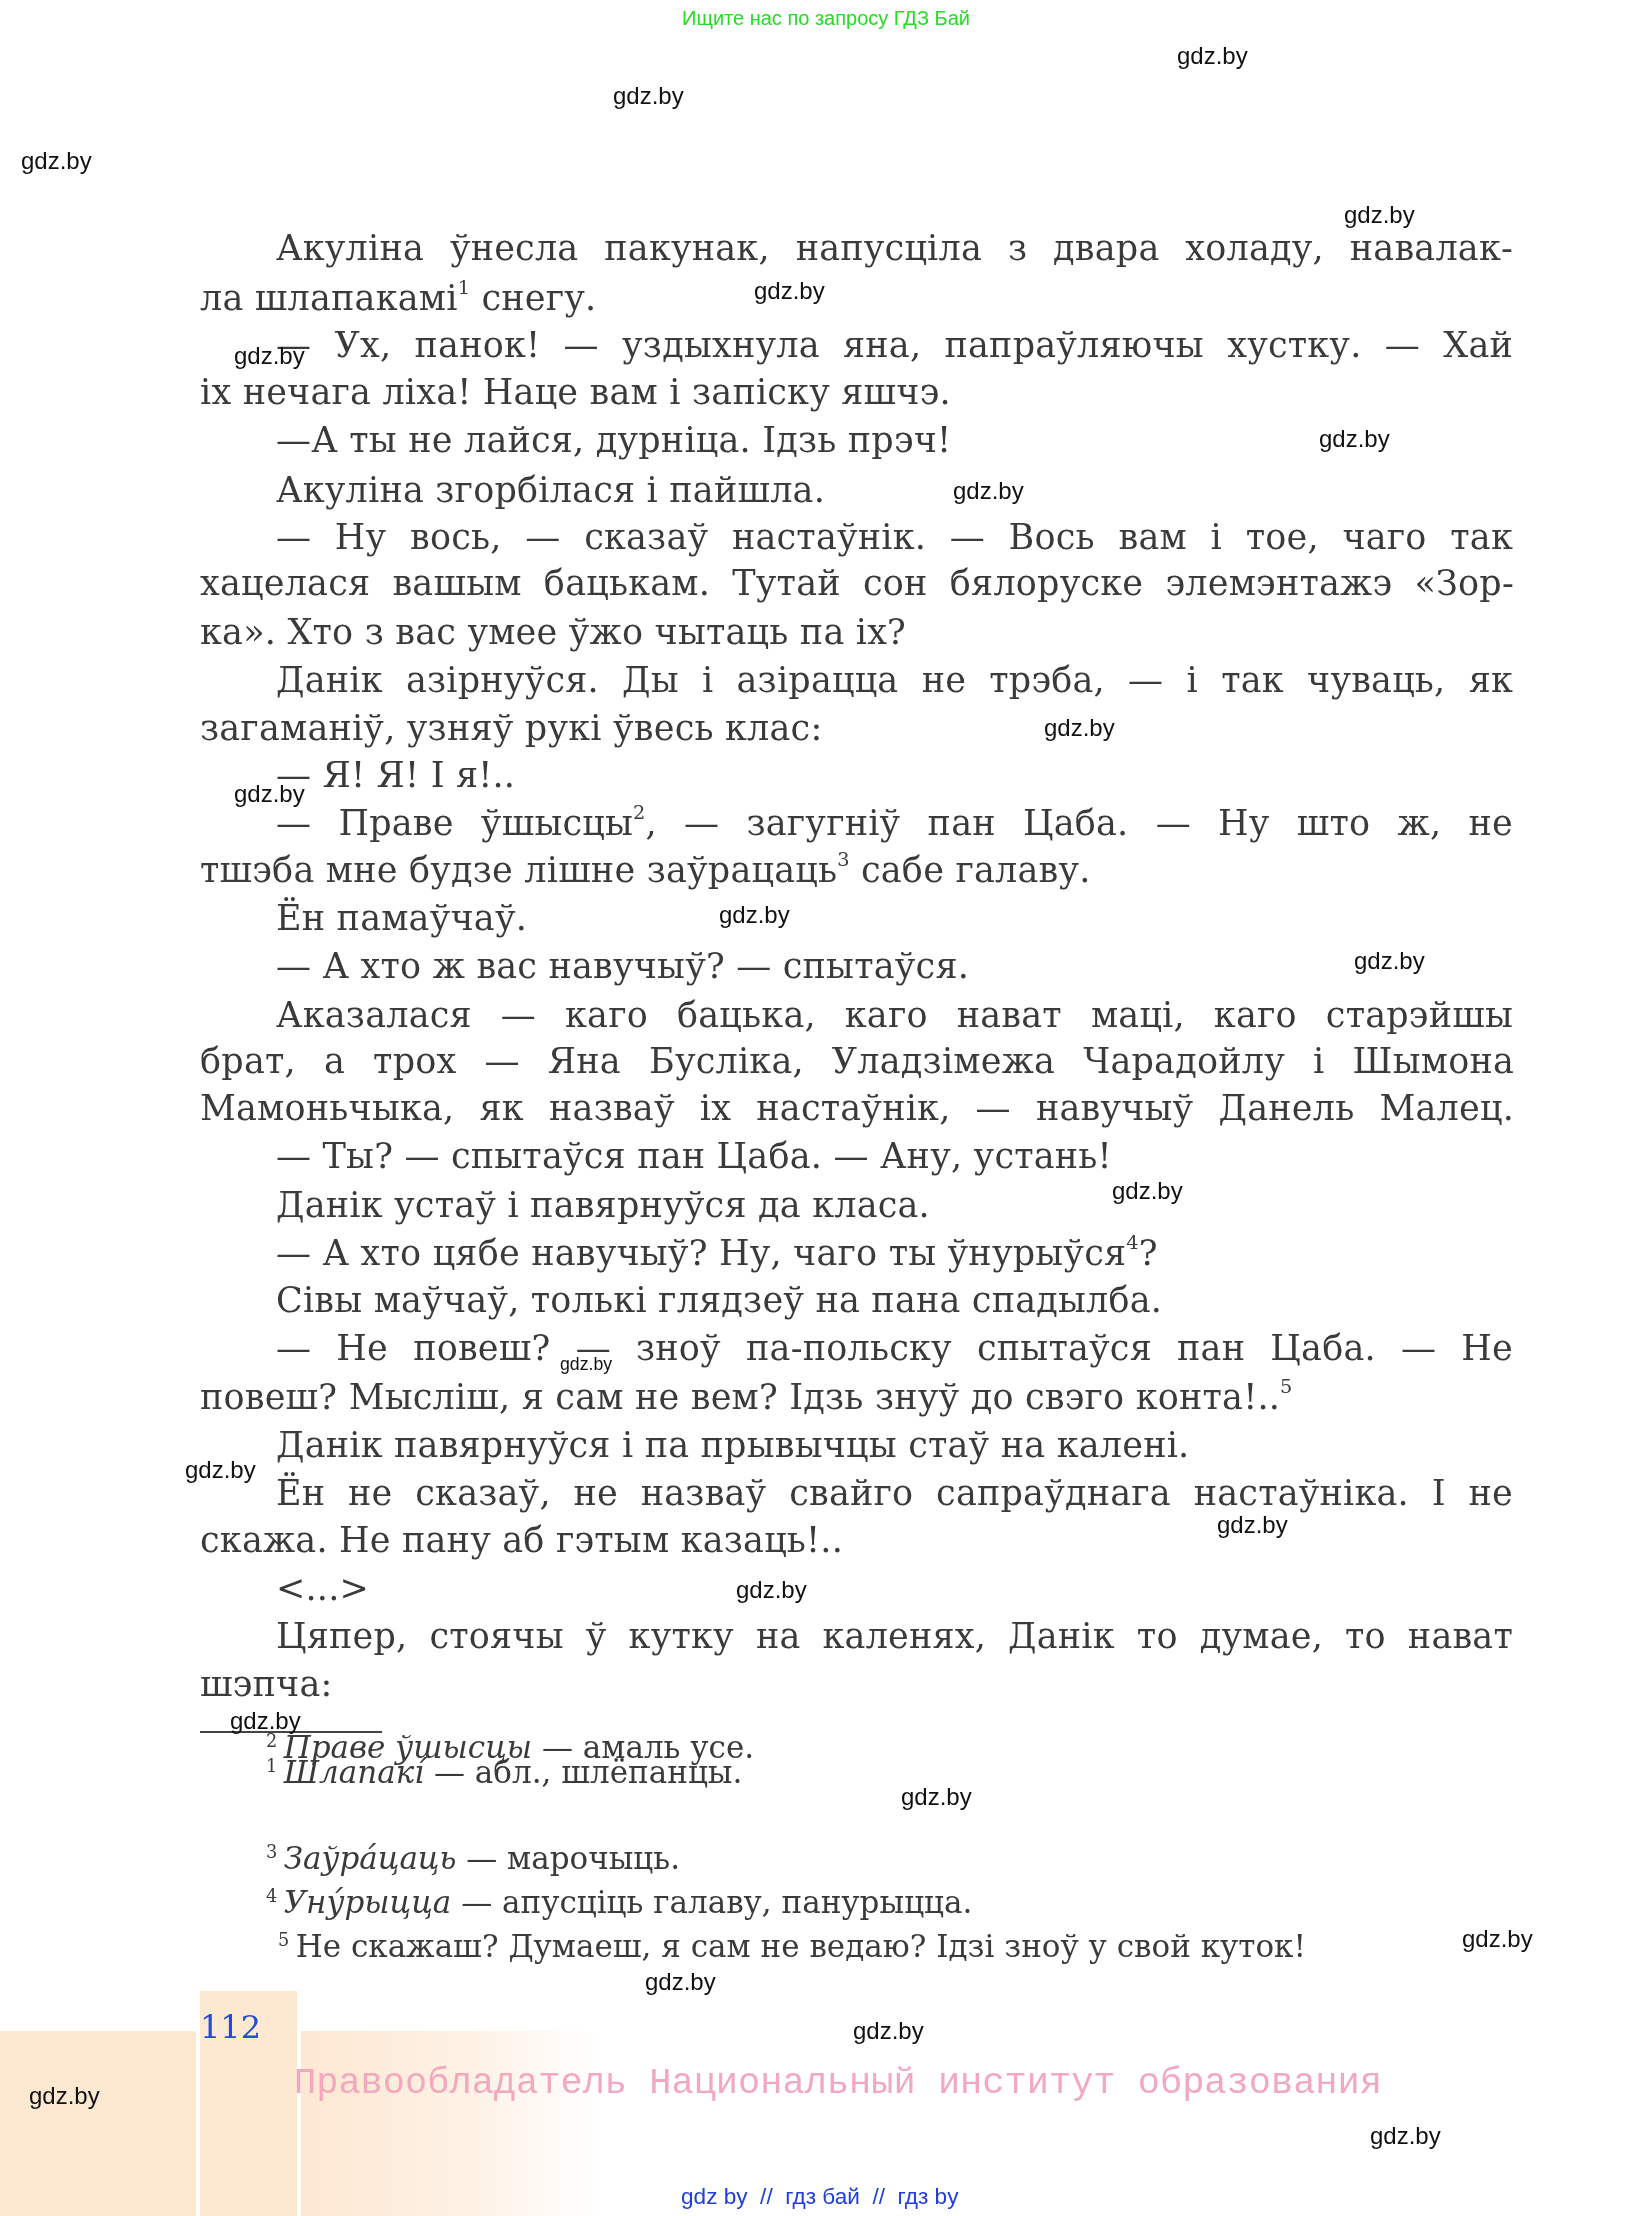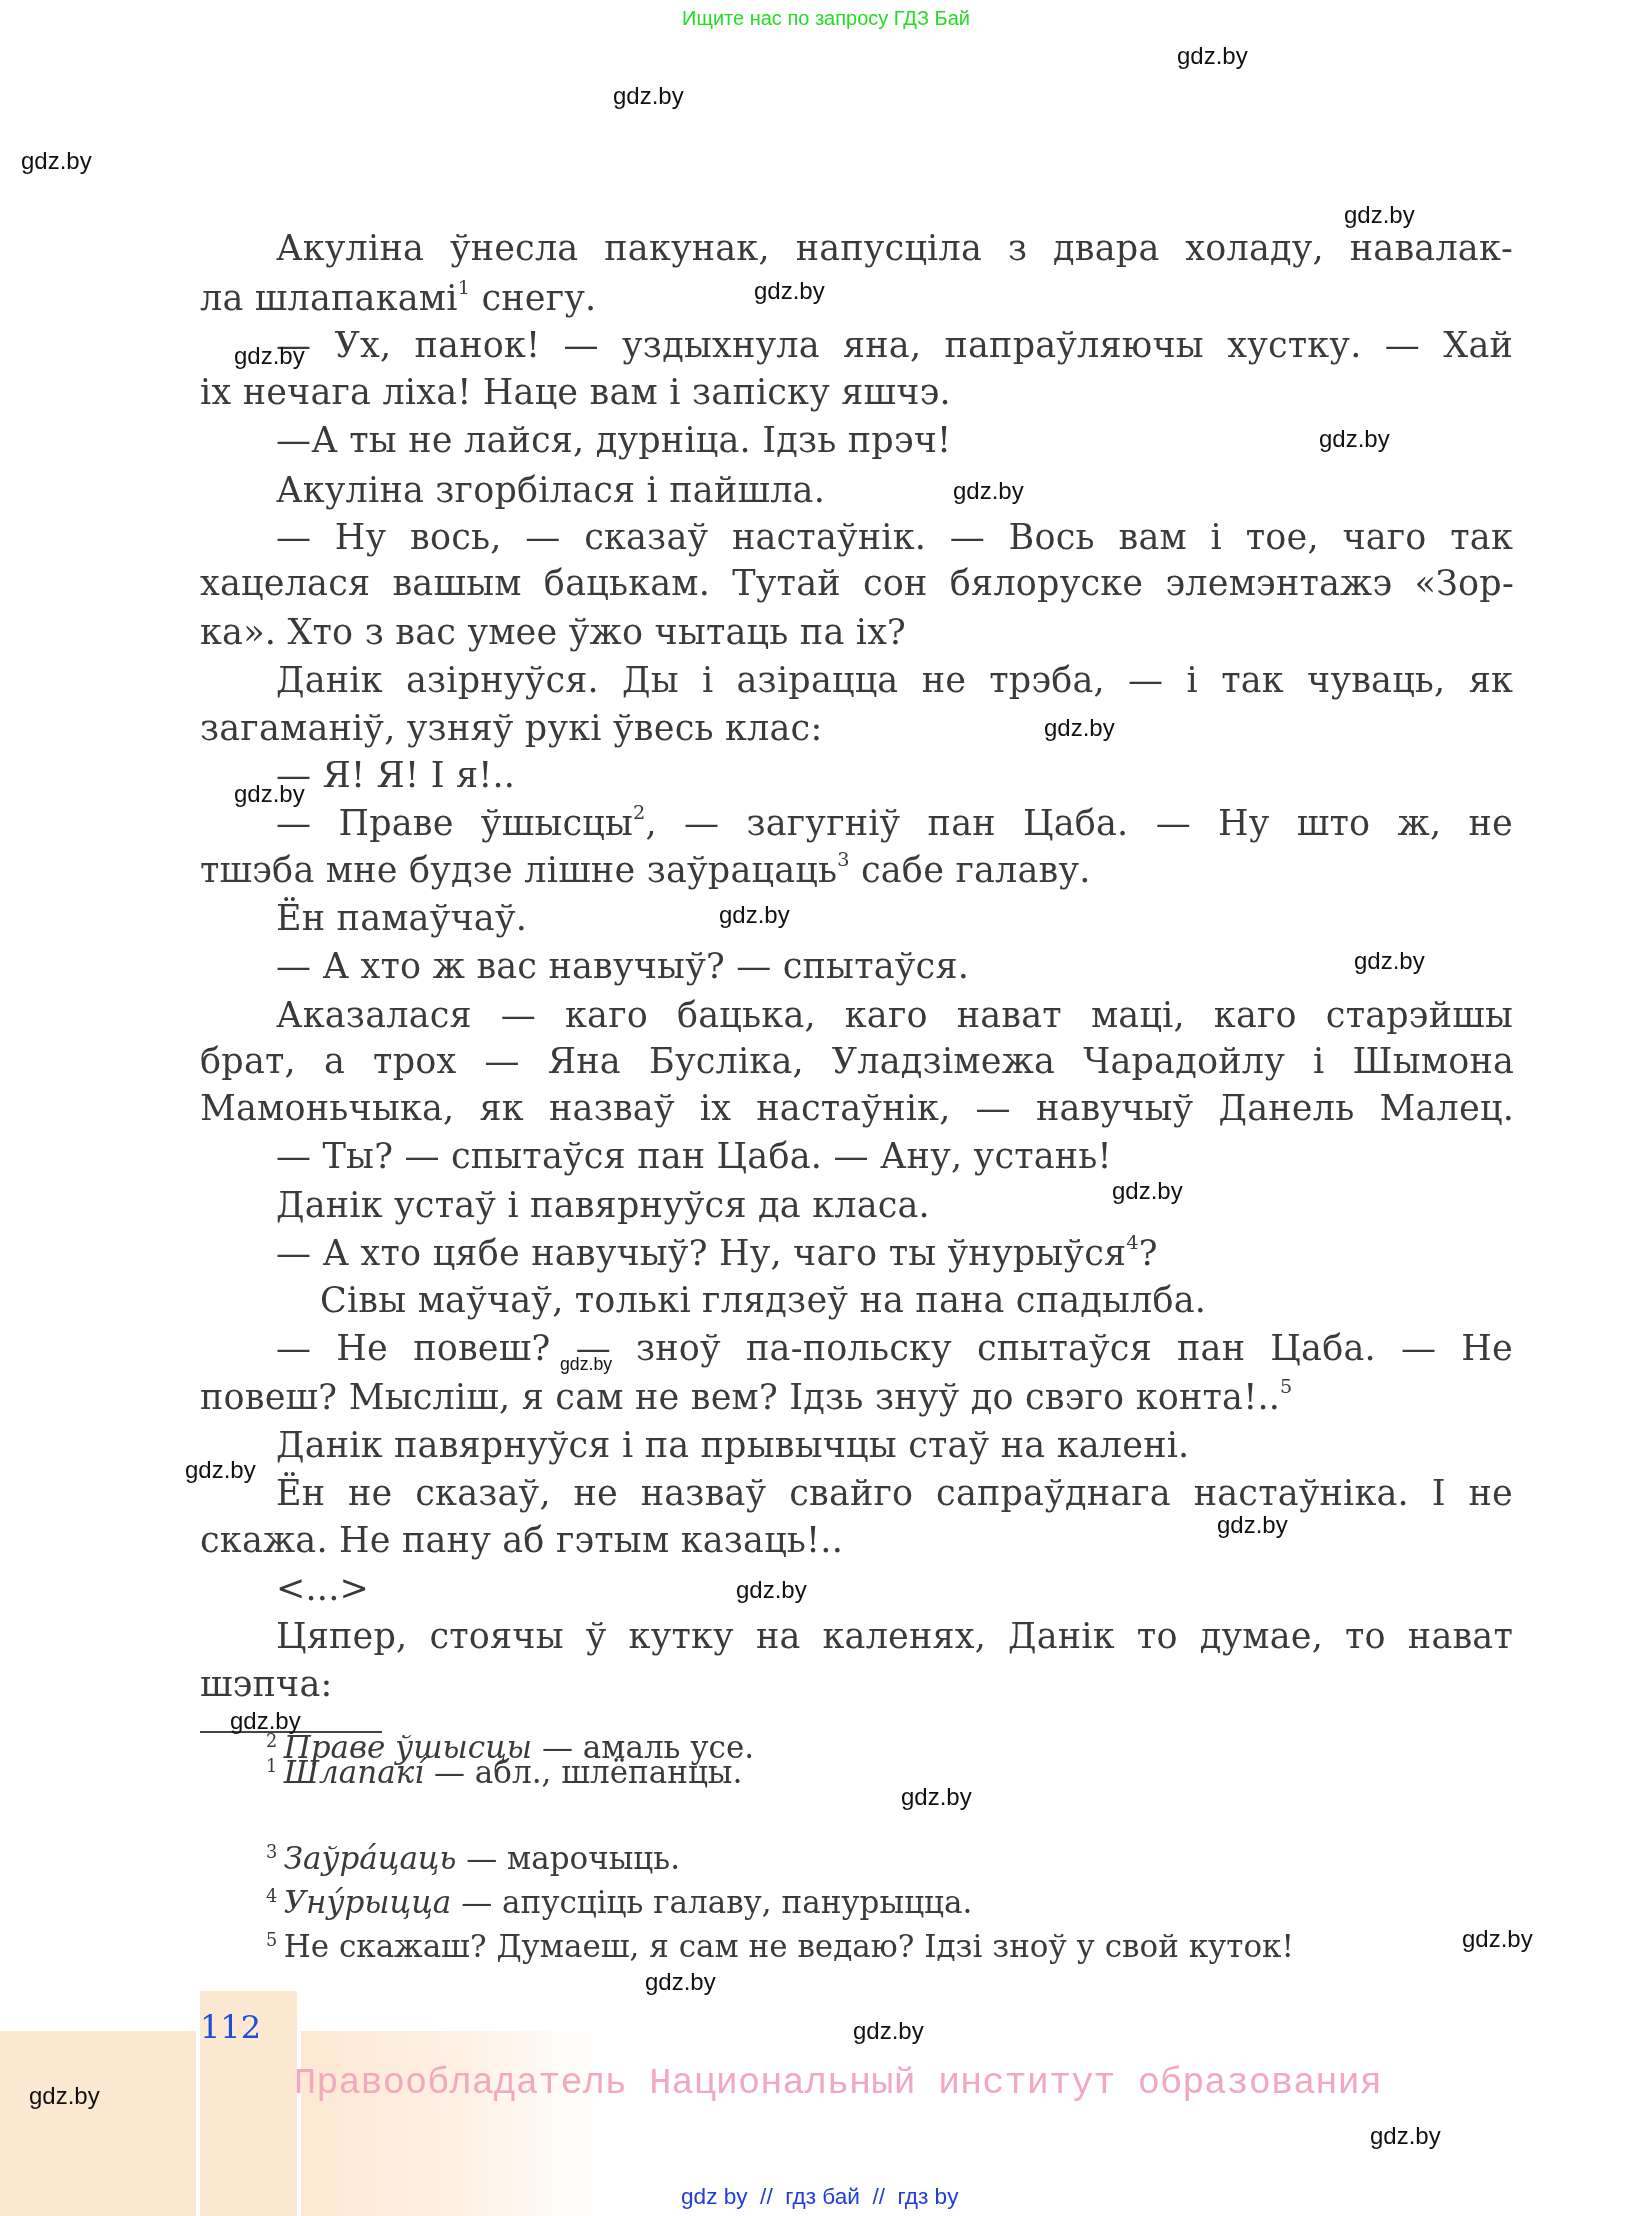--- a/index.html
+++ b/index.html
@@ -66,38 +66,38 @@
       <div class="line indent justify" style="top: 799px;"><span>— Праве ўшысцы</span><sup>2</sup><span>, — загугніў пан Цаба. — Ну што ж, не</span></div>
       <div class="line" style="top: 846px;"><span>тшэба мне будзе лішне заўрацаць</span><sup>3</sup><span> сабе галаву.</span></div>
       <div class="line indent" style="top: 894px;"><span>Ён памаўчаў.</span></div>
       <div class="line indent" style="top: 942px;"><span>— А хто ж вас навучыў? — спытаўся.</span></div>
       <div class="line indent justify" style="top: 991px;"><span>Аказалася — каго бацька, каго нават маці, каго старэйшы</span></div>
       <div class="line justify" style="top: 1037px;"><span>брат, а трох — Яна Бусліка, Уладзімежа Чарадойлу і Шымона</span></div>
       <div class="line justify" style="top: 1084px;"><span>Мамоньчыка, як назваў іх настаўнік, — навучыў Данель Малец.</span></div>
       <div class="line indent" style="top: 1132px;"><span>— Ты? — спытаўся пан Цаба. — Ану, устань!</span></div>
       <div class="line indent" style="top: 1181px;"><span>Данік устаў і павярнуўся да класа.</span></div>
       <div class="line indent" style="top: 1229px;"><span>— А хто цябе навучыў? Ну, чаго ты ўнурыўся</span><sup>4</sup><span>?</span></div>
-      <div class="line indent" style="top: 1276px; margin-left: 44px;"><span>Сівы маўчаў, толькі глядзеў на пана спадылба.</span></div>
+      <div class="line indent" style="top: 1276px;"><span>Сівы маўчаў, толькі глядзеў на пана спадылба.</span></div>
       <div class="line indent justify" style="top: 1324px;"><span>— Не повеш? — зноў па-польску спытаўся пан Цаба. — Не</span></div>
       <div class="line" style="top: 1373px;"><span>повеш? Мысліш, я сам не вем? Ідзь знуў до свэго конта!..</span><sup>5</sup><span></span></div>
       <div class="line indent" style="top: 1421px;"><span>Данік павярнуўся і па прывычцы стаў на калені.</span></div>
       <div class="line indent justify" style="top: 1469px;"><span>Ён не сказаў, не назваў свайго сапраўднага настаўніка. І не</span></div>
       <div class="line" style="top: 1516px;"><span>скажа. Не пану аб гэтым казаць!..</span></div>
       <div class="line indent" style="top: 1564px;"><span>&lt;...&gt;</span></div>
       <div class="line indent justify" style="top: 1612px;"><span>Цяпер, стоячы ў кутку на каленях, Данік то думае, то нават</span></div>
       <div class="line" style="top: 1660px;"><span>шэпча:</span></div>
     </div>
 
   <div class="fn-rule"></div>
   <div id="footnotes">
       <div class="fn" style="top: 1751px; text-align: center;"><span class="num">1</span><span class="term">Шлапакі́</span><span> — абл., шлёпанцы.</span></div>
       <div class="fn" style="top: 1726px;"><span class="num">2</span><span class="term">Праве ўшысцы</span><span> — амаль усе.</span></div>
       <div class="fn" style="top: 1837px;"><span class="num">3</span><span class="term">Заўра́цаць</span><span> — марочыць.</span></div>
       <div class="fn" style="top: 1881px;"><span class="num">4</span><span class="term">Уну́рыцца</span><span> — апусціць галаву, панурыцца.</span></div>
-      <div class="fn" style="top: 1925px;"><span class="num">5</span><span class="term"></span><span>Не скажаш? Думаеш, я сам не ведаю? Ідзі зноў у свой куток!</span></div>
+      <div class="fn" style="top: 1925px; margin-left: 12px;"><span class="num">5</span><span class="term"></span><span>Не скажаш? Думаеш, я сам не ведаю? Ідзі зноў у свой куток!</span></div>
     </div>
 
   <div class="blk" style="left:0; top:2031px; width:196px; height:185px; background:#fde8d2;"></div>
   <div class="blk" style="left:200px; top:1991px; width:97px; height:226px; background:#fde8d2;"></div>
   <div class="blk" style="left:301px; top:2031px; width:298px; height:185px; background:linear-gradient(to right,#fde8d2 0%,#fef1e4 55%,#ffffff 100%);"></div>
   <div class="pagenum">112</div>
   <div class="rights" style="color:#f2a8bf;">Правообладатель Национальный институт образования</div>
 
   <div id="watermarks">
       <div class="wm" style="left: 1177px; top: 42px;">gdz.by</div>

